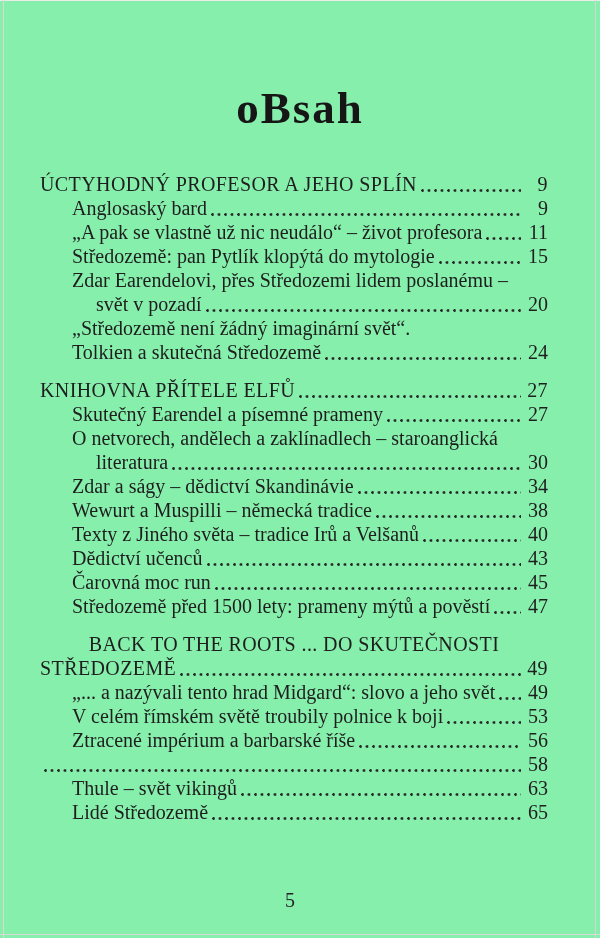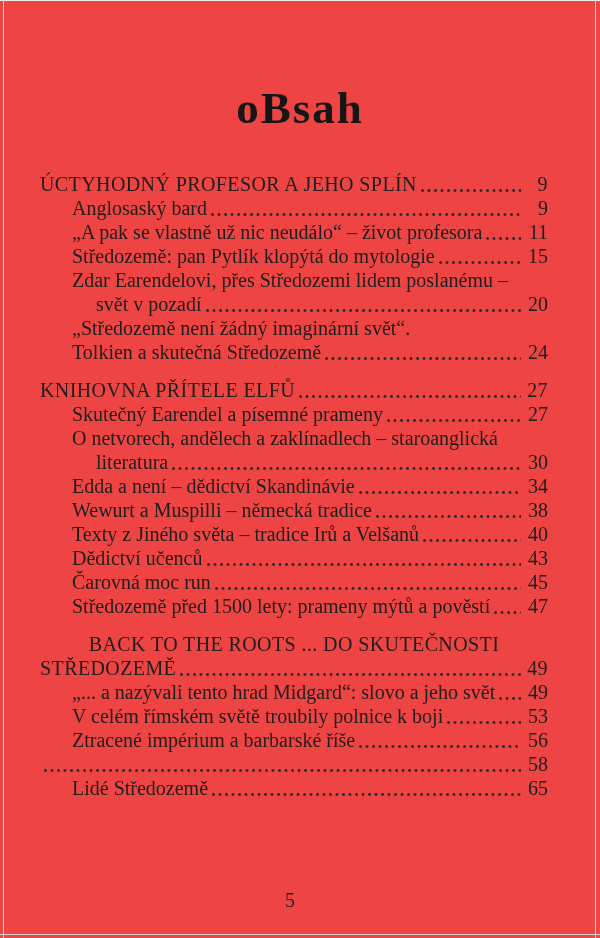--- a/index.html
+++ b/index.html
@@ -4,21 +4,21 @@
 <style>
   html, body {
     margin: 0;
     padding: 0;
     background: #ffffff;
   }
   .page {
     position: relative;
     width: 600px;
     height: 938px;
-    background: #ef4444;
+    background: #86efac;
     overflow: hidden;
     font-family: "Liberation Serif", "DejaVu Serif", serif;
     color: #1e1e1e;
   }
   
   .edge { position: absolute; background: #d9d9d5; }
   .edge-left   { left: 3px;  top: 0; bottom: 0; width: 1px; }
   .edge-right  { right: 4px; top: 0; bottom: 0; width: 1px; background:#d4d4d0; }
   .edge-bottom { left: 0; right: 0; bottom: 3px; height: 1px; }
   .edge-top    { left: 0; right: 0; top: 0; height: 1px; background:#ececea; }
@@ -154,21 +154,21 @@
         </div>
         <div class="toc-row entry">
           <span class="label">O netvorech, andělech a zaklínadlech – staroanglická</span>
         </div>
         <div class="toc-row cont">
           <span class="label">literatura</span>
           <span class="leader"></span>
           <span class="pageno">30</span>
         </div>
         <div class="toc-row entry">
-          <span class="label">Edda a není – dědictví Skandinávie</span>
+          <span class="label">Zdar a ságy – dědictví Skandinávie</span>
           <span class="leader"></span>
           <span class="pageno">34</span>
         </div>
         <div class="toc-row entry">
           <span class="label">Wewurt a Muspilli – německá tradice</span>
           <span class="leader"></span>
           <span class="pageno">38</span>
         </div>
         <div class="toc-row entry">
           <span class="label">Texty z Jiného světa – tradice Irů a Velšanů</span>
@@ -213,20 +213,25 @@
         <div class="toc-row entry">
           <span class="label">Ztracené impérium a barbarské říše</span>
           <span class="leader"></span>
           <span class="pageno">56</span>
         </div>
         <div class="toc-row entry">
           <span class="leader"></span>
           <span class="pageno">58</span>
         </div>
         <div class="toc-row entry">
+          <span class="label">Thule – svět vikingů</span>
+          <span class="leader"></span>
+          <span class="pageno">63</span>
+        </div>
+        <div class="toc-row entry">
           <span class="label">Lidé Středozemě</span>
           <span class="leader"></span>
           <span class="pageno">65</span>
         </div>
       </div>
     </div>
 
   <div class="footer-pageno">5</div>
 </div>
 

